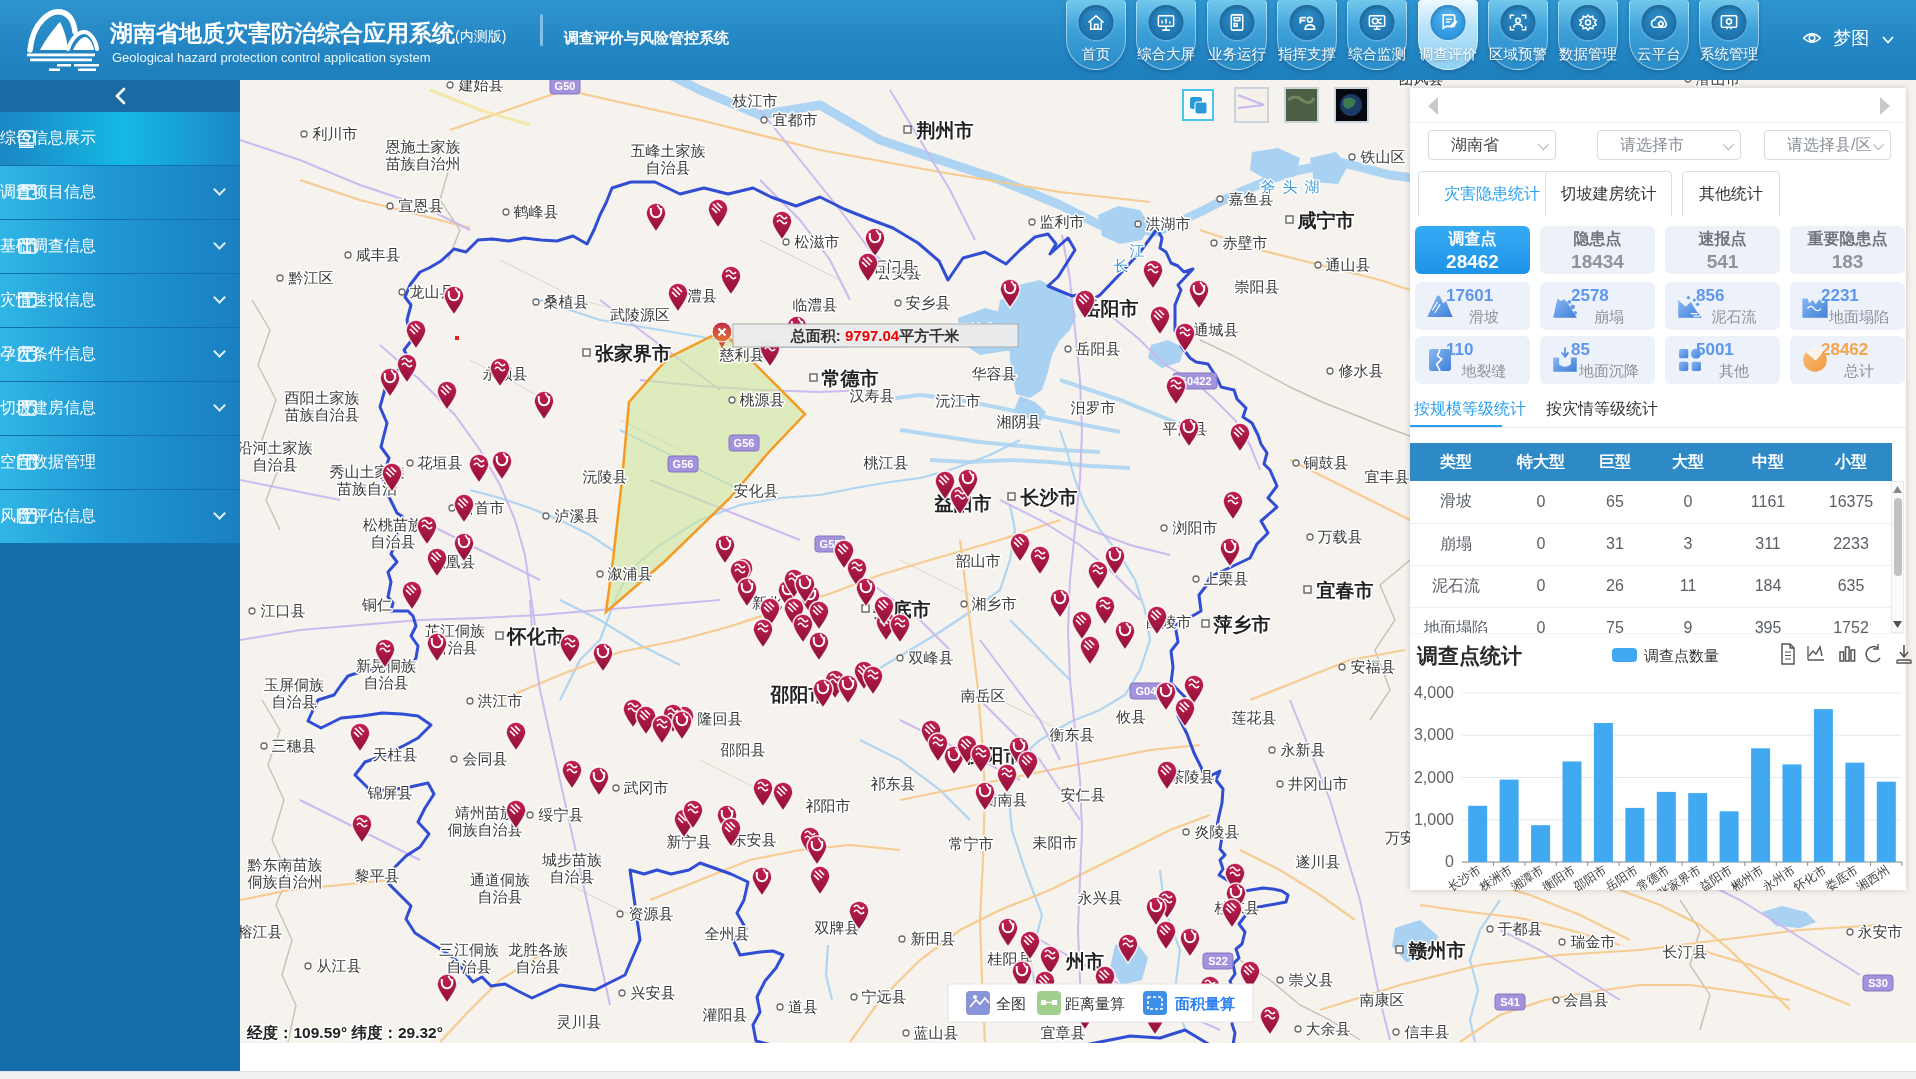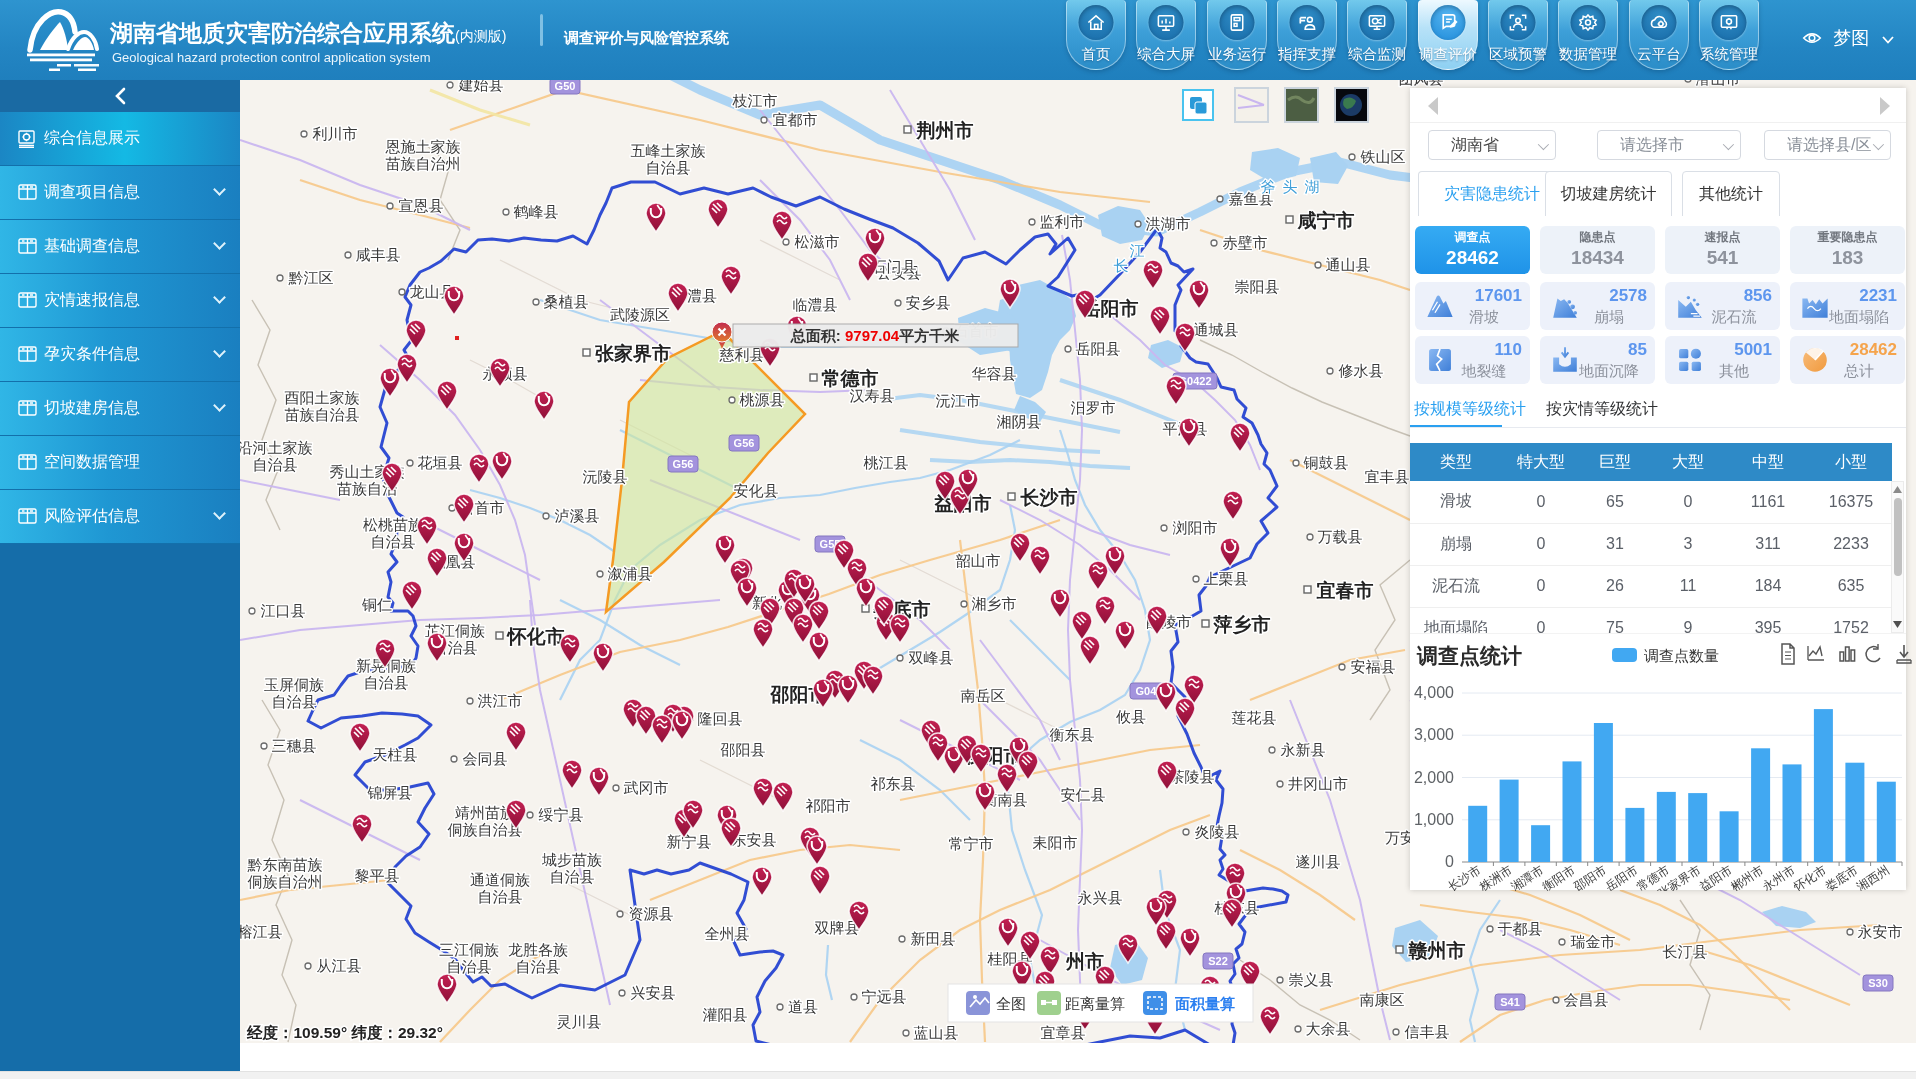--- a/index.html
+++ b/index.html
@@ -15,49 +15,49 @@
  border-radius:4px 4px 30px 30px;background:linear-gradient(180deg,#72c9ec 0%,#3d9fd8 45%,#2b8dc8 100%);box-shadow:0 2px 4px rgba(0,40,70,.25)}
 .navbtn.sel{background:linear-gradient(180deg,#eef9ff 0%,#b7e2f8 40%,#8ed0f2 100%)}
 .navbtn .cir{position:absolute;left:50%;top:5px;transform:translateX(-50%);width:35px;height:35px;border-radius:50%;
  background:radial-gradient(circle at 50% 32%,#2f8cc5 0%,#1e74b0 70%,#1a6aa5 100%);box-shadow:inset 0 2px 4px rgba(0,0,0,.25),0 1px 2px rgba(255,255,255,.35)}
 .navbtn.sel .cir{background:radial-gradient(circle at 50% 32%,#55b4ef 0%,#2e97e0 70%,#2489d2 100%)}
 .navbtn .lbl{position:absolute;left:50%;top:45px;transform:translateX(-50%);color:#fff;font-size:14.5px;white-space:nowrap;text-shadow:0 1px 2px rgba(0,40,80,.4)}
 .usr{position:absolute;right:22px;top:26px;color:#fff;font-size:17px}
 #sidebar{position:absolute;left:0;top:80px;width:240px;height:991px;background:#156da9}
 .sb-top{height:32px;background:#1a6aa3;position:relative}
 .sb-item{height:54px;position:relative;background:linear-gradient(90deg,#30b6e6 0%,#1f97d3 45%,#1a7fc0 100%);
- border-bottom:1px solid #1370ab;color:#fff;font-size:16px;line-height:52px;padding-left:44px;white-space:nowrap}
+ border-bottom:1px solid #1370ab;color:#fff;font-size:16px;line-height:52px;white-space:nowrap}
 .sb-item.sel{background:linear-gradient(90deg,#1b86c4 0%,#14b9e4 52%,#1b86c4 100%)}
 .sb-item .chev{position:absolute;right:16px;top:19px;width:9px;height:9px;border-right:2px solid #dff2fb;border-bottom:2px solid #dff2fb;transform:rotate(45deg)}
 .sb-ico{position:absolute;left:18px;top:18px}
 #map{position:absolute;left:240px;top:80px;width:1676px;height:963px;background:#f6f3ee;overflow:hidden}
 #rpanel{position:absolute;left:1410px;top:88px;width:496px;height:802px;background:#fff;box-shadow:0 0 6px rgba(0,0,0,.18)}
 .yearbar{position:absolute;left:0;top:0;width:496px;height:35px;border-bottom:1px solid #f0f0f0}
 .yeartxt{position:absolute;left:0;top:5px;width:100%;text-align:center;font-size:22px;color:#333}
 .selbox{position:absolute;top:42px;height:30px;border:1px solid #d5d9e0;border-radius:4px;background:#fff;
  font-size:16px;color:#5f6670;line-height:28px;padding-left:22px}
 .selbox .ch{position:absolute;right:9px;top:11px;width:8px;height:8px;border-right:1.6px solid #a8abb2;border-bottom:1.6px solid #a8abb2;transform:rotate(45deg) translateY(-2px)}
 .tab{position:absolute;top:83px;height:46px;background:#fff;border:1px solid #dadfe6;border-radius:4px 4px 0 0;
  font-size:16px;color:#333;text-align:center;line-height:44px}
 .tab.on{color:#2aa0f0;border-bottom:1px solid #fff}
 .card{position:absolute;width:115px;height:48px;border-radius:6px;background:#edf2f9;text-align:center}
-.card .tt{font-size:12px;color:#70757d;margin-top:3px;font-weight:bold}
+.card .tt{font-size:16px;color:#70757d;margin-top:3px;font-weight:bold}
 .card .num{font-size:19px;color:#8e939d;font-weight:bold;margin-top:1px}
 .card.on{background:linear-gradient(180deg,#35abf3,#1f93e8)}
 .card.on .tt,.card.on .num{color:#fff}
 .icard{position:absolute;width:115px;height:48px;border-radius:6px;background:#edf1fa}
-.icard .num{position:absolute;right:8px;top:4px;font-size:17px;font-weight:bold;color:#5d96ee;width:76px;text-align:right}
+.icard .num{position:absolute;right:8px;top:4px;font-size:17px;font-weight:bold;color:#5d96ee;width:76px;text-align:left}
 .icard .lb{position:absolute;right:8px;top:26px;font-size:15px;color:#8b909b;width:76px;text-align:center}
 .icard .num.org{color:#f5a44c}
 .stab1{position:absolute;left:4px;top:311px;font-size:16px;color:#2aa0f0}
 .stab2{position:absolute;left:136px;top:311px;font-size:16px;color:#303133}
 .stabline{position:absolute;left:0px;top:337px;width:92px;height:2.5px;background:#2aa0f0}
 .stabsep{position:absolute;left:0;top:339px;width:496px;height:1px;background:#e7eaf0}
 table.dt{position:absolute;left:0;top:355px;width:482px;border-collapse:collapse;table-layout:fixed}
-table.dt th{background:#2e8ac7;color:#fff;font-size:16px;font-weight:normal;height:38px}
+table.dt th{background:#2e8ac7;color:#fff;font-size:16px;font-weight:bold;height:38px}
 table.dt td{font-size:16px;color:#5b6068;text-align:center;height:42px;border-bottom:1px solid #efefef;background:#fff}
 .vscroll{position:absolute;left:481px;top:393px;width:13px;height:152px;background:#fafafa;border:1px solid #ebebeb}
 .vthumb{position:absolute;left:2px;top:16px;width:8px;height:78px;background:#c1c1c1;border-radius:4px}
 .chpanel{position:absolute;left:0;top:545px;width:496px;height:257px;background:#fff;border-top:1px solid #f3f3f3}
 .chtitle{position:absolute;left:7px;top:8px;font-size:21px;font-weight:bold;color:#2b2b2b}
 .legrect{position:absolute;left:202px;top:14px;width:25px;height:14px;border-radius:4px;background:#41a8f2}
 .legtxt{position:absolute;left:234px;top:13px;font-size:15px;color:#333}
 #botbar{position:absolute;left:0;top:1071px;width:1916px;height:8px;background:#f1f1f1;border-top:1px solid #e2e2e2}
 #botwhite{position:absolute;left:240px;top:1043px;width:1676px;height:28px;background:#fff}
 </style></head><body>

